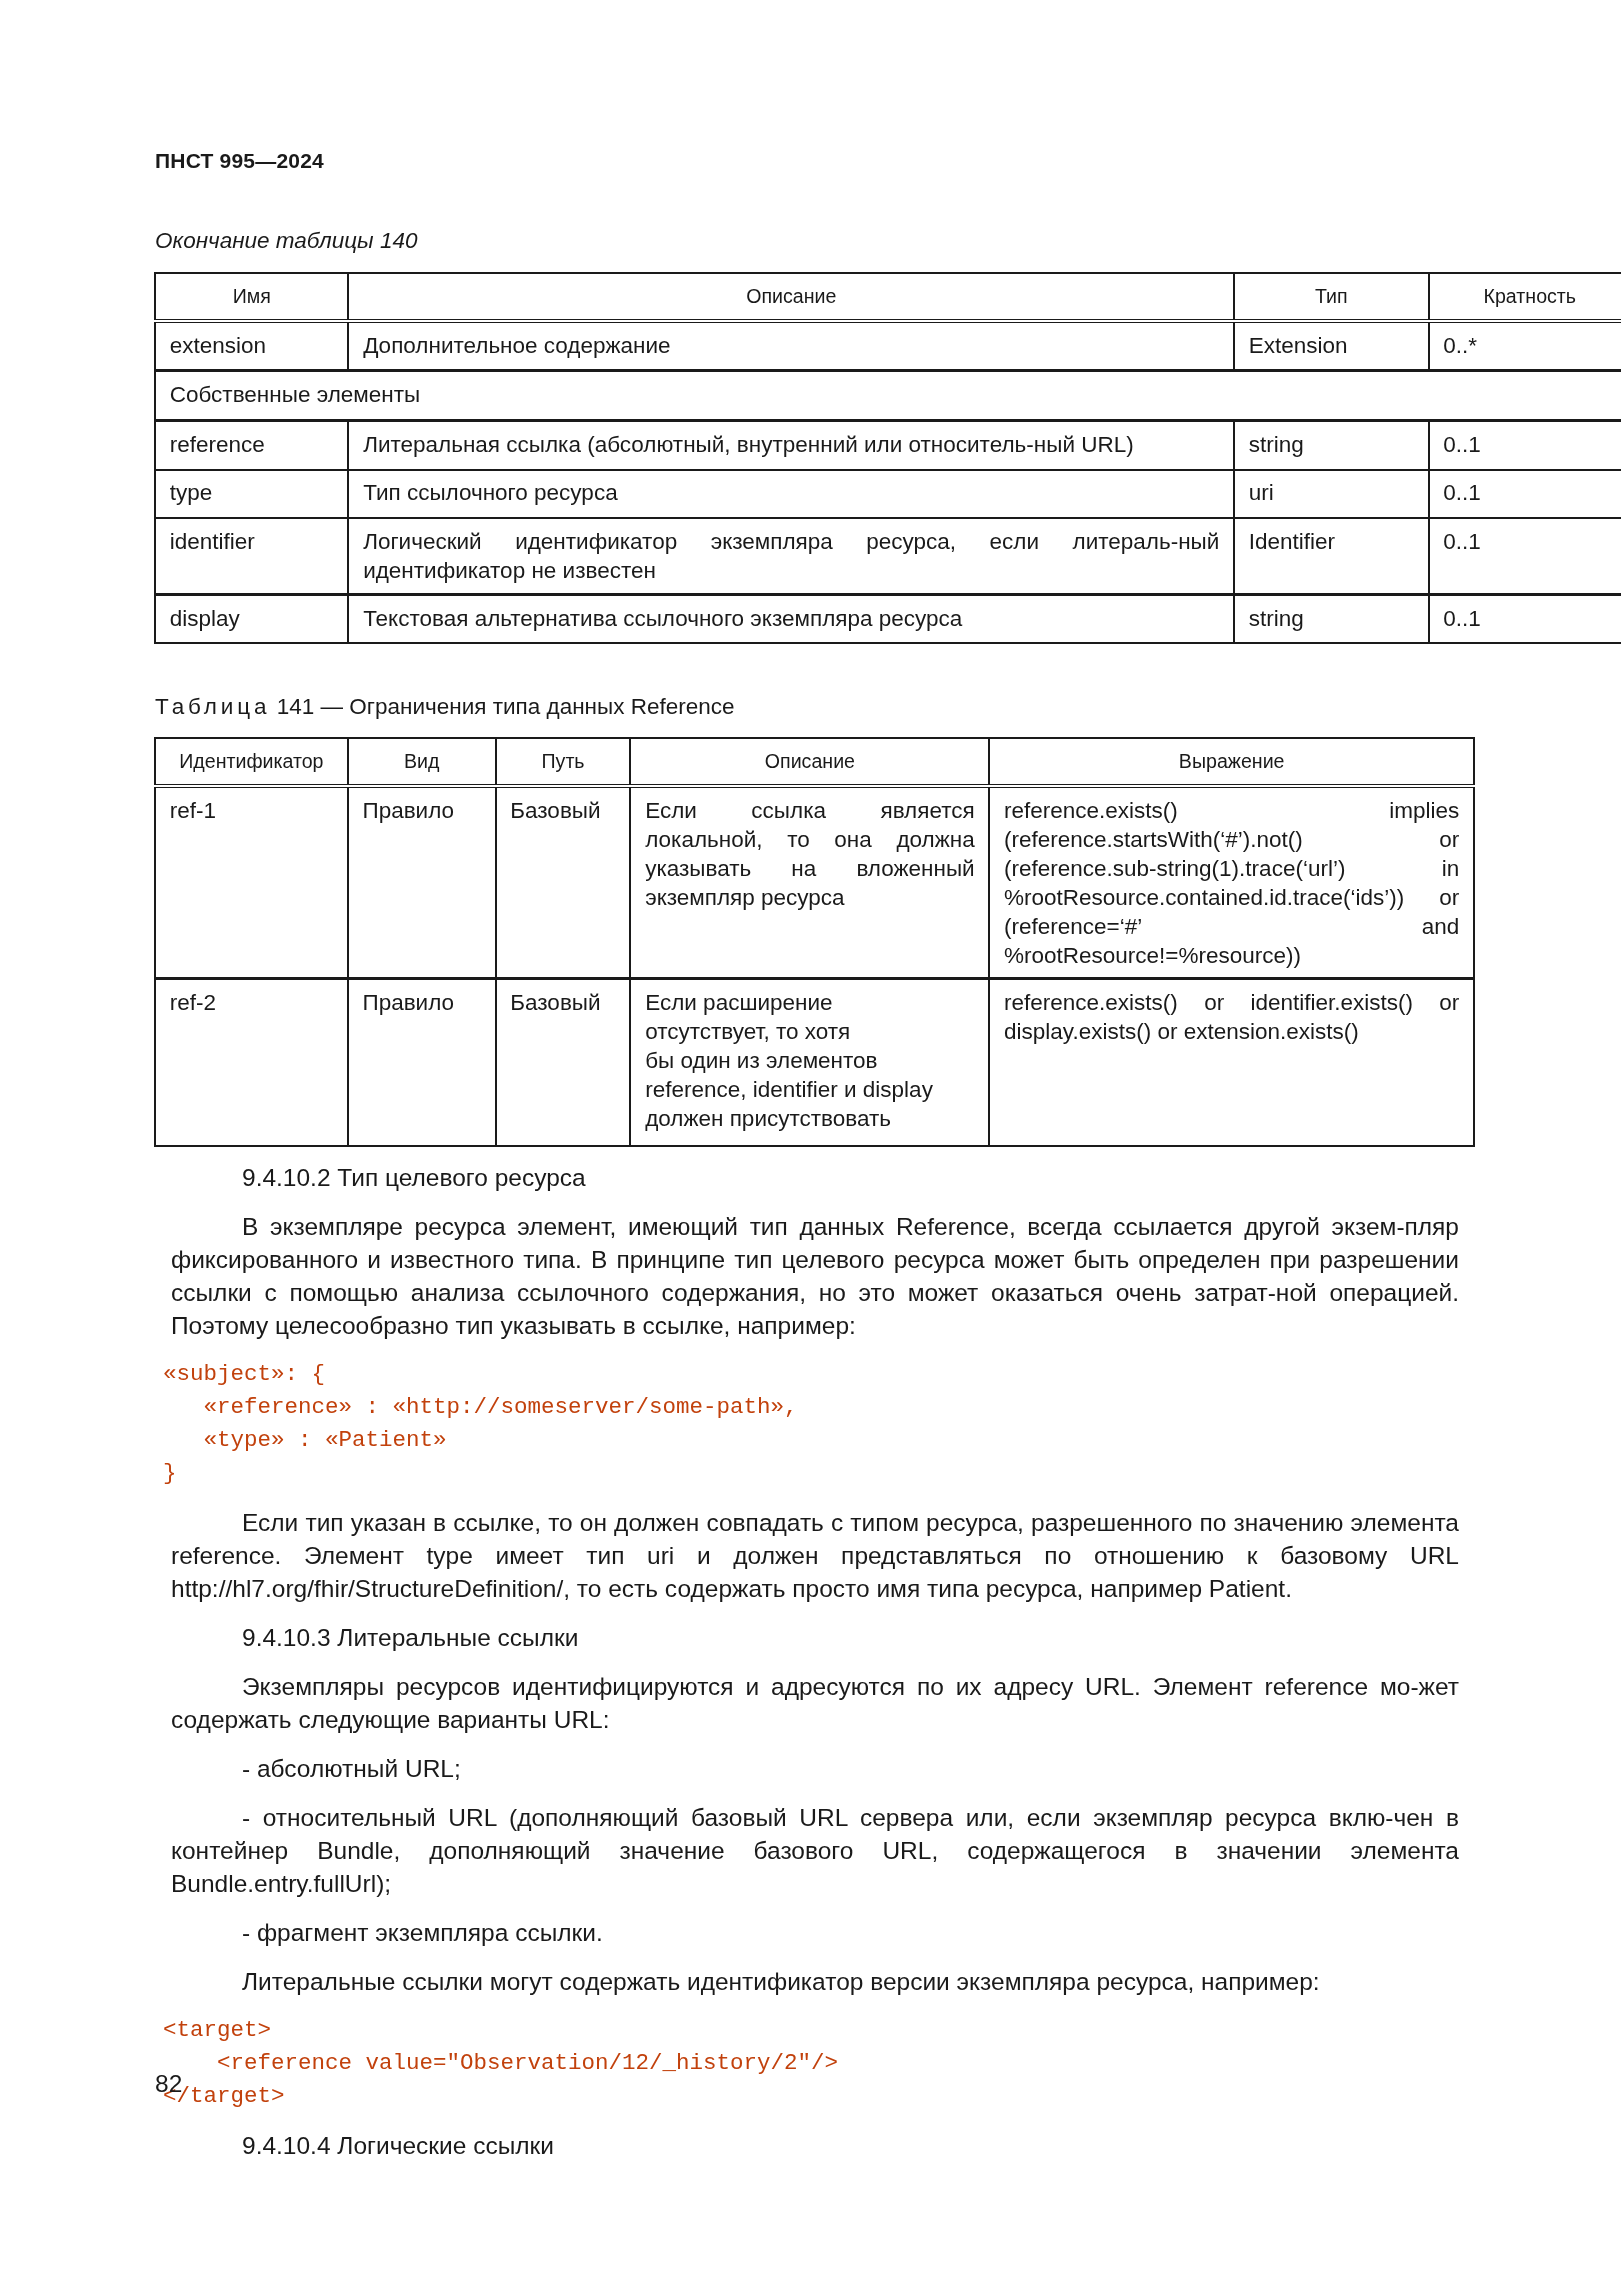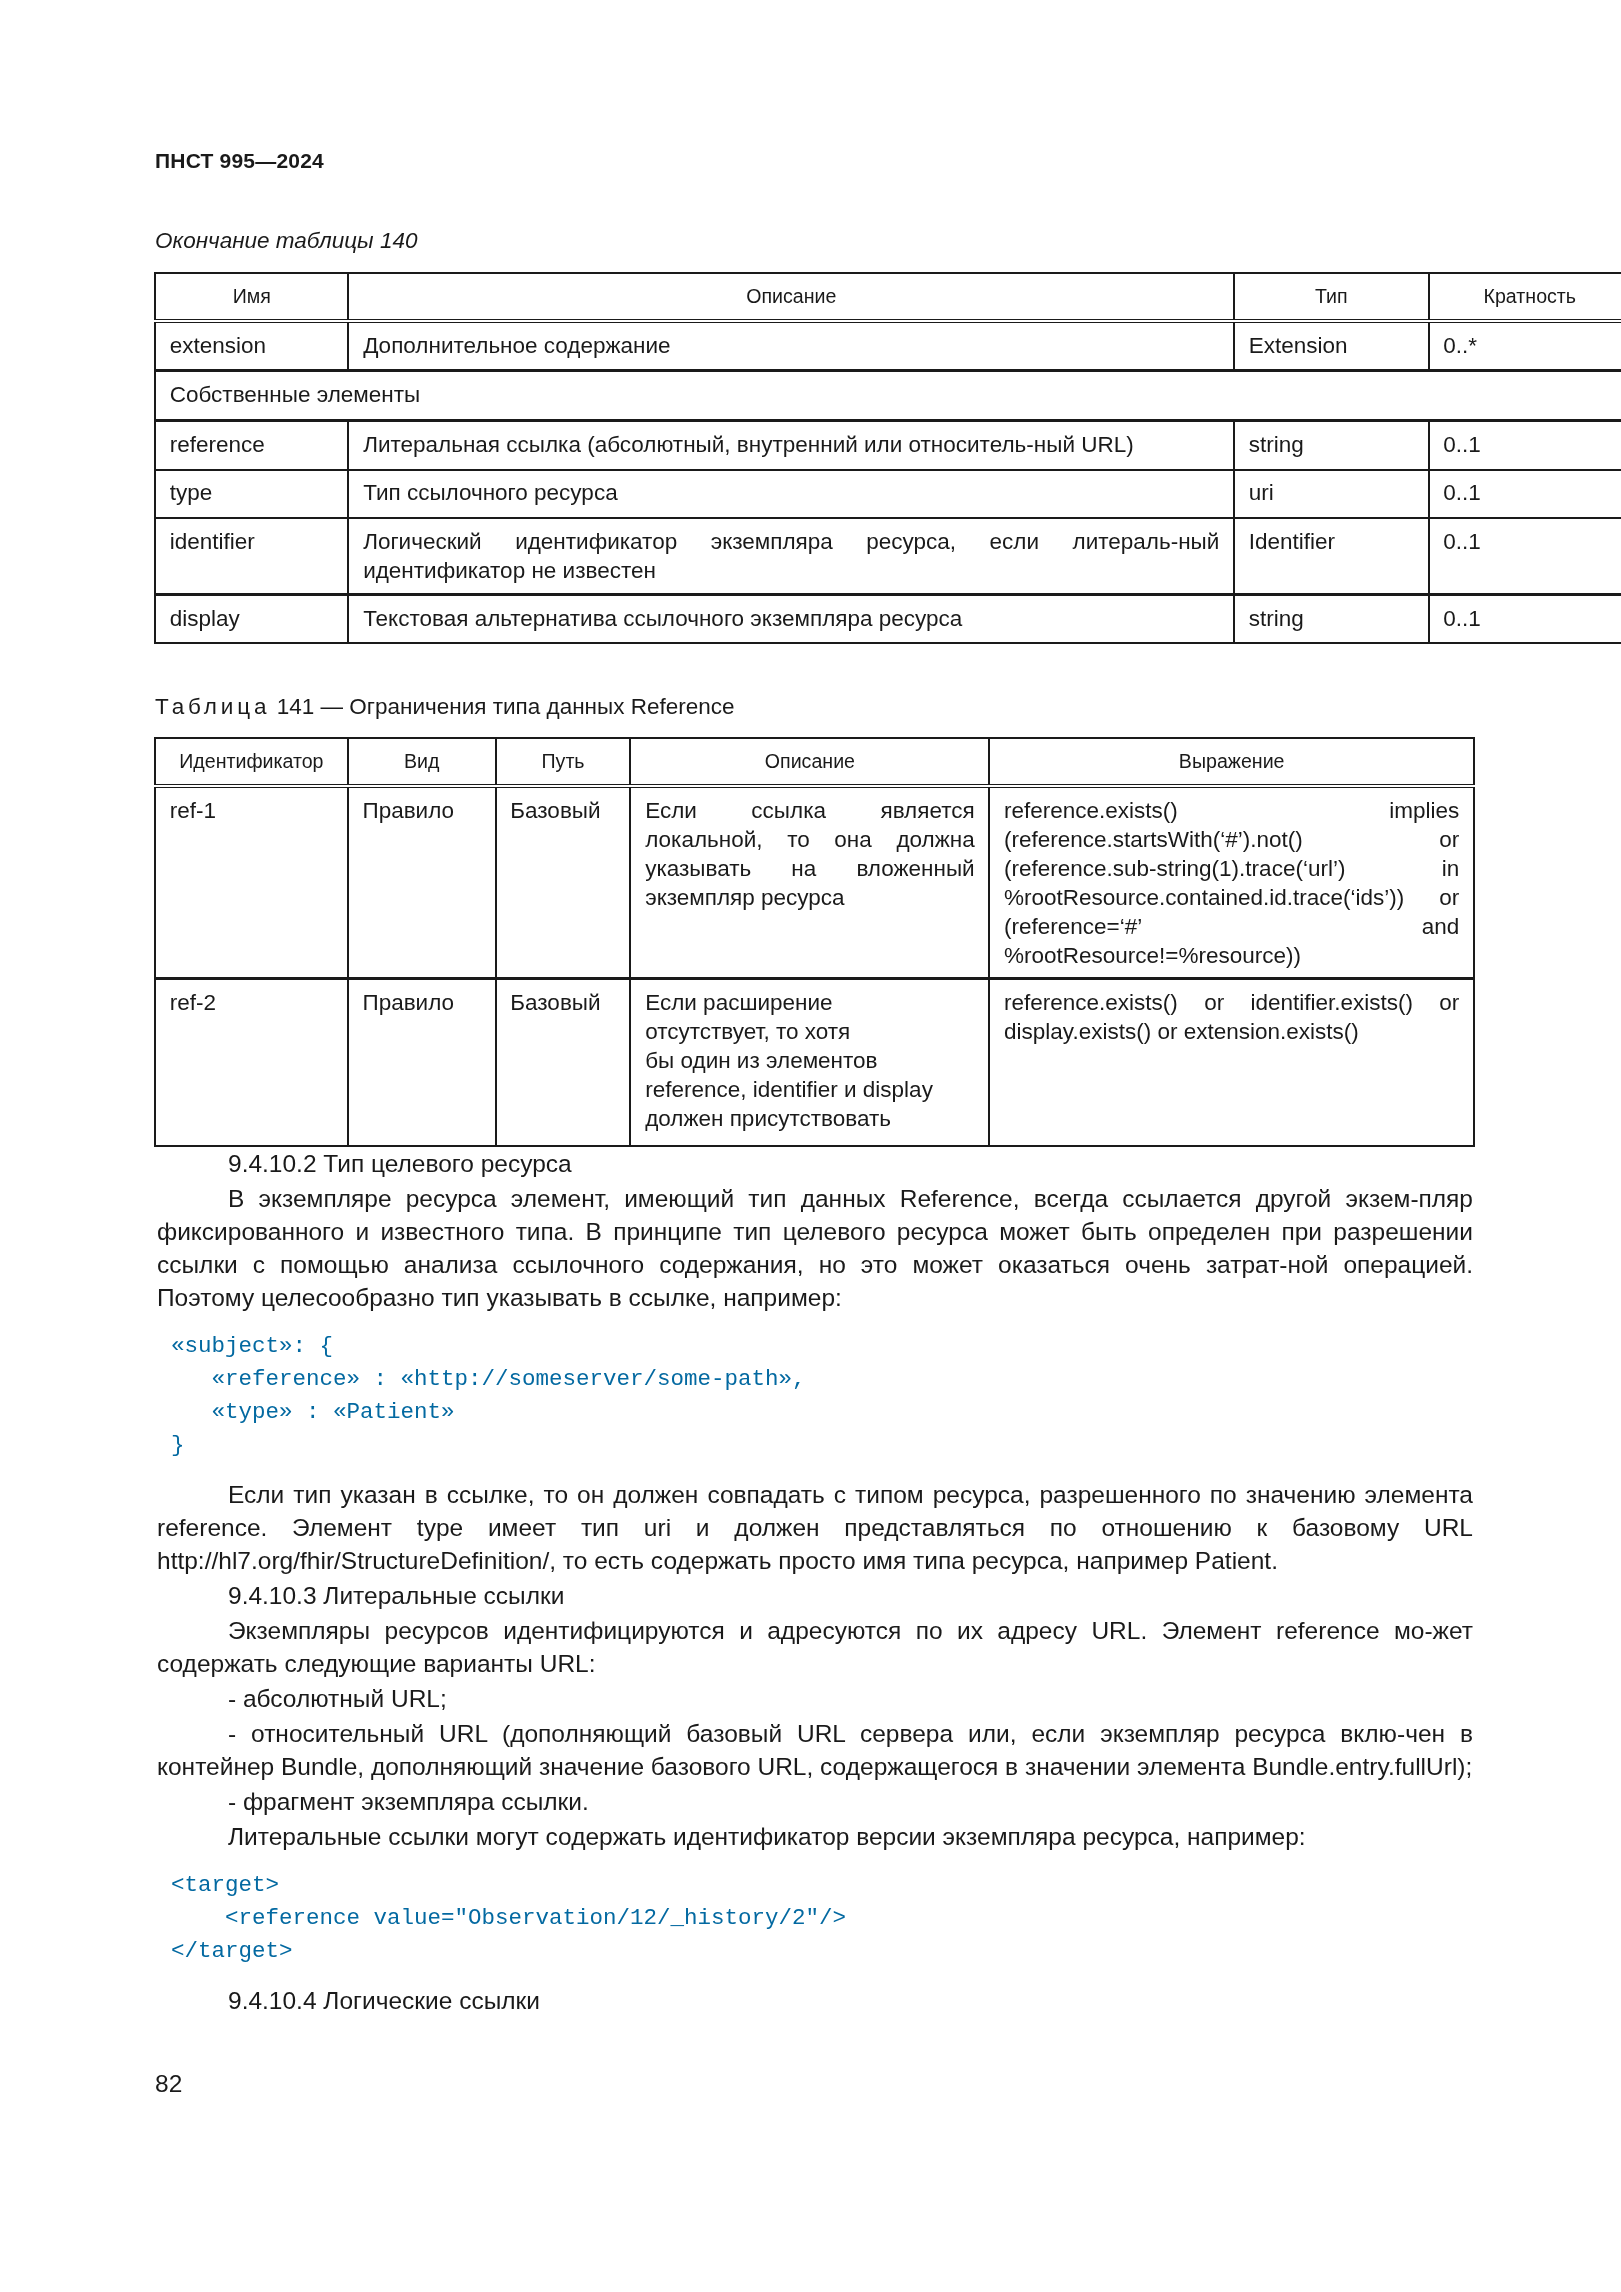--- a/index.html
+++ b/index.html
@@ -20,23 +20,23 @@
   #t140 thead th { height: 33px; }
   #t140 tbody td { height: 31px; }
   #t140 td.desc { text-align: justify; }
 
   #t141 { left: 154px; top: 737px; width: 1321px; padding-left: 12px; }
   #t141 col.d1 { width: 193px; } #t141 col.d2 { width: 148px; } #t141 col.d3 { width: 135px; } #t141 col.d4 { width: 360px; } #t141 col.d5 { width: 485px; }
   #t141 thead th { height: 33px; }
   #t141 td.justify { text-align: justify; text-align-last: left; }
 
   .body-text { position: absolute; left: 155px; width: 1320px; font-size: 24.5px; line-height: 33px; }
-  .body-text p { margin: 2px; text-align: justify; }
+  .body-text p { margin: 16px; text-align: justify; }
   .body-text p.indent { text-indent: 71px; }
-  .body-text pre { margin: 16px; font-family: "Liberation Mono", "DejaVu Sans Mono", monospace; font-size: 22.5px; line-height: 33px; color: #0369a1; white-space: pre; }
+  .body-text pre { margin: 8px; font-family: "Liberation Mono", "DejaVu Sans Mono", monospace; font-size: 22.5px; line-height: 33px; color: #c2410c; white-space: pre; }
   .page-number { position: absolute; left: 155px; top: 2070px; font-size: 24.5px; text-align: right; }
 </style>
 </head>
 <body>
 
 <div class="doc-header">ПНСТ 995—2024</div>
 
 <div class="table-caption-italic">Окончание таблицы 140</div>
 
 <table id="t140" class="grid">

